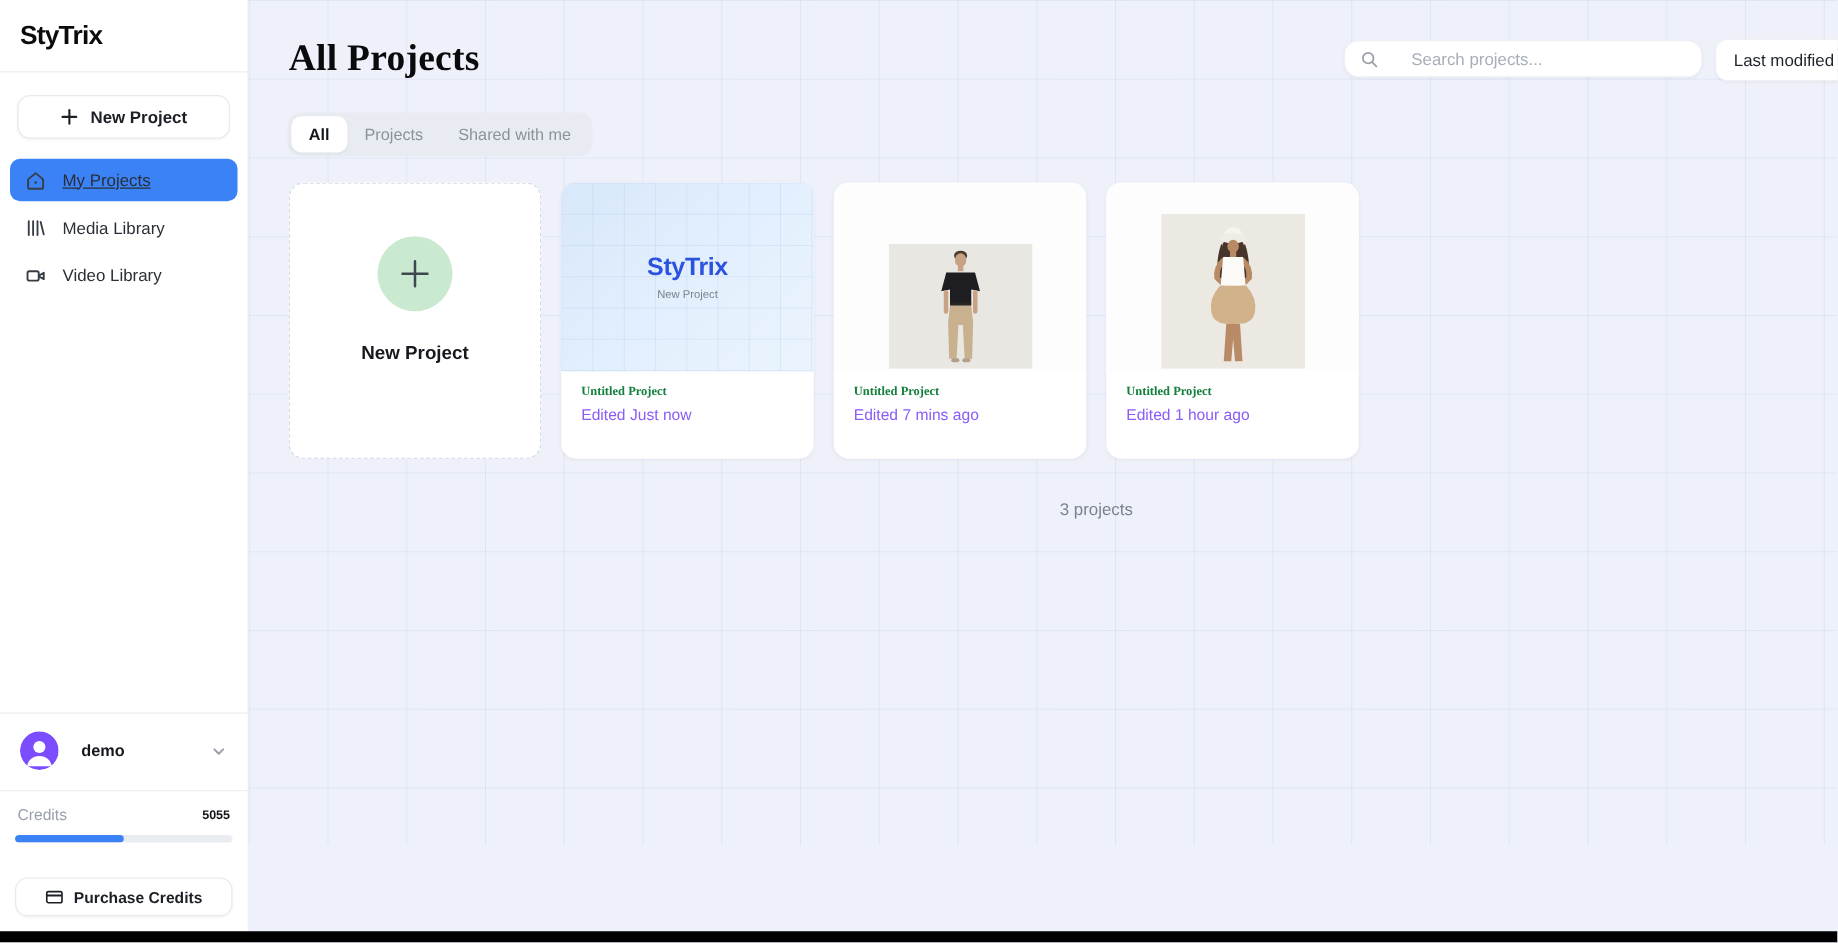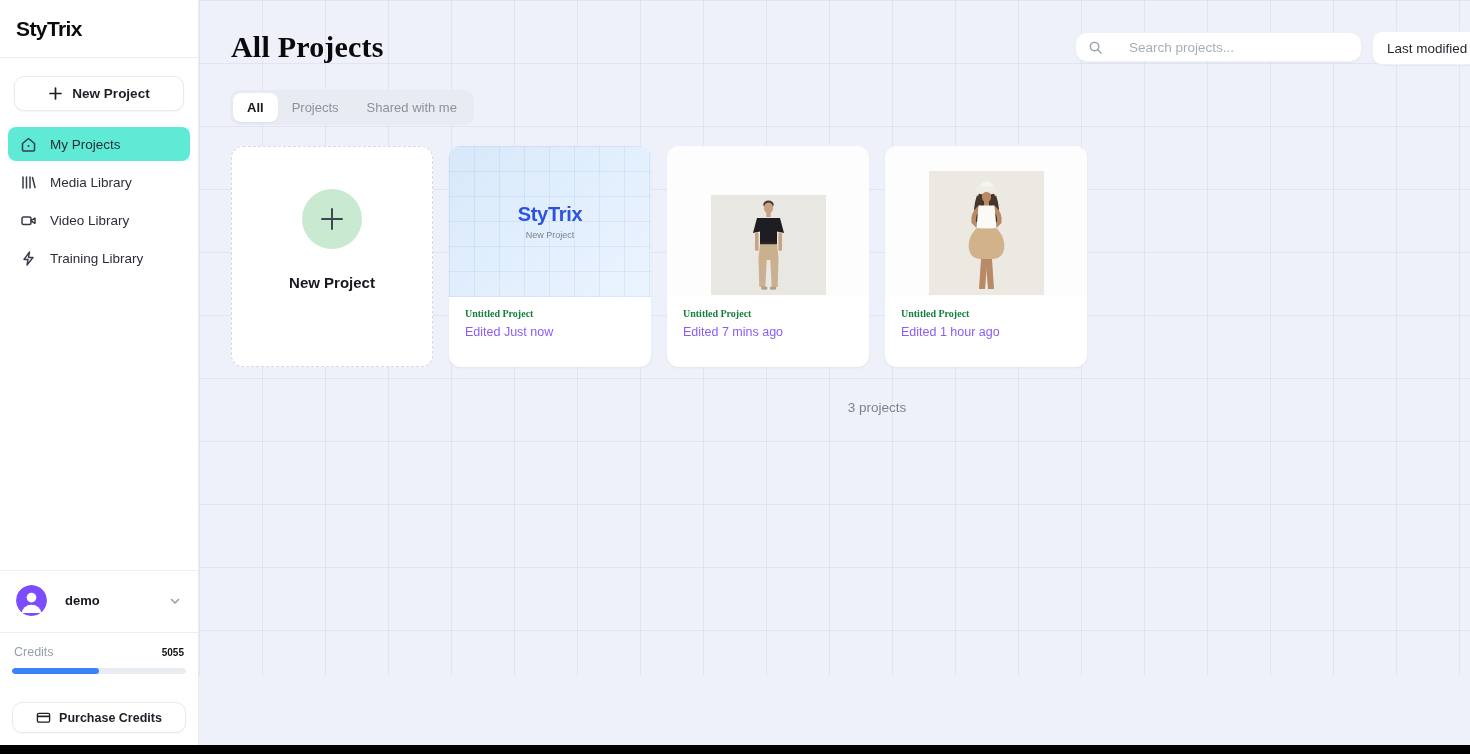--- a/index.html
+++ b/index.html
@@ -18,21 +18,21 @@
 
   .np-wrap { padding:18px 14px 10px 14px; }
   .np-btn { width:100%; height:35px; background:#fff; border:1px solid #e8eaee; border-radius:10px;
             box-shadow:0 1px 2px rgba(16,24,40,.05); display:flex; align-items:center; justify-content:center;
             gap:9px; font-size:13.5px; font-weight:600; color:#1c2026; cursor:pointer;
             font-family:"Liberation Sans", sans-serif; }
 
   .nav { padding:6px 8px; display:flex; flex-direction:column; gap:4px; }
   .nav-item { display:flex; align-items:center; gap:13px; height:34px; padding:0 12px;
               border-radius:8px; font-size:13.5px; font-weight:500; color:#2a2f37; cursor:pointer; }
-  .nav-item.active { background:#5eead4; }
+  .nav-item.active { background:#3b82f6;text-decoration:underline; }
   .nav-item .icn { width:17px; height:17px; display:flex; align-items:center; justify-content:center; }
 
   .user-block { position:absolute; left:0; bottom:9px; width:100%; background:#fff; }
   .user-row { border-top:1px solid #eceef2; display:flex; align-items:center; gap:18px;
               padding:14px 16px 16px 16px; cursor:pointer; }
   .avatar { width:31px; height:31px; border-radius:50%; overflow:hidden; flex:0 0 auto; }
   .user-name { font-size:13px; font-weight:700; color:#14171c; flex:1; }
   .credits-sec { border-top:1px solid #eceef2; padding:12px 12px 12px 12px; }
   .credits-row { display:flex; justify-content:space-between; align-items:center; padding:0 2px; }
   .credits-label { font-size:12.5px; color:#9aa0ab; }
@@ -145,28 +145,20 @@
         <span>Media Library</span>
       </div>
       <div class="nav-item">
         <span class="icn">
           <svg width="17" height="17" viewBox="0 0 17 17" fill="none" stroke="#373d46" stroke-width="1.5" stroke-linejoin="round" stroke-linecap="round">
               <rect x="2" y="5" width="9" height="7.5" rx="1.5"></rect>
               <path d="M11 8.6 15 6.2v5.1L11 9"></path>
             </svg>
         </span>
         <span>Video Library</span>
-      </div>
-      <div class="nav-item">
-        <span class="icn">
-          <svg width="17" height="17" viewBox="0 0 17 17" fill="none" stroke="#373d46" stroke-width="1.4" stroke-linejoin="round">
-              <path d="M9.5 2 4 9.5h4L7 15l6-7.5H8.5Z"></path>
-            </svg>
-        </span>
-        <span>Training Library</span>
       </div>
     </nav>
 
     <div class="user-block">
       <div class="user-row">
         <span class="avatar">
           <svg width="31" height="31" viewBox="0 0 32 32">
               <circle cx="16" cy="16" r="16" fill="#7c4dff"></circle>
               <circle cx="16" cy="13" r="5" fill="#fff"></circle>
               <path d="M6 29a10 8.5 0 0 1 20 0Z" fill="#fff"></path>

